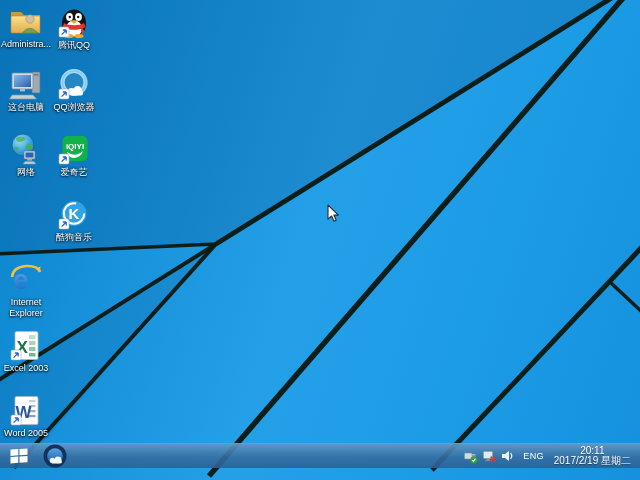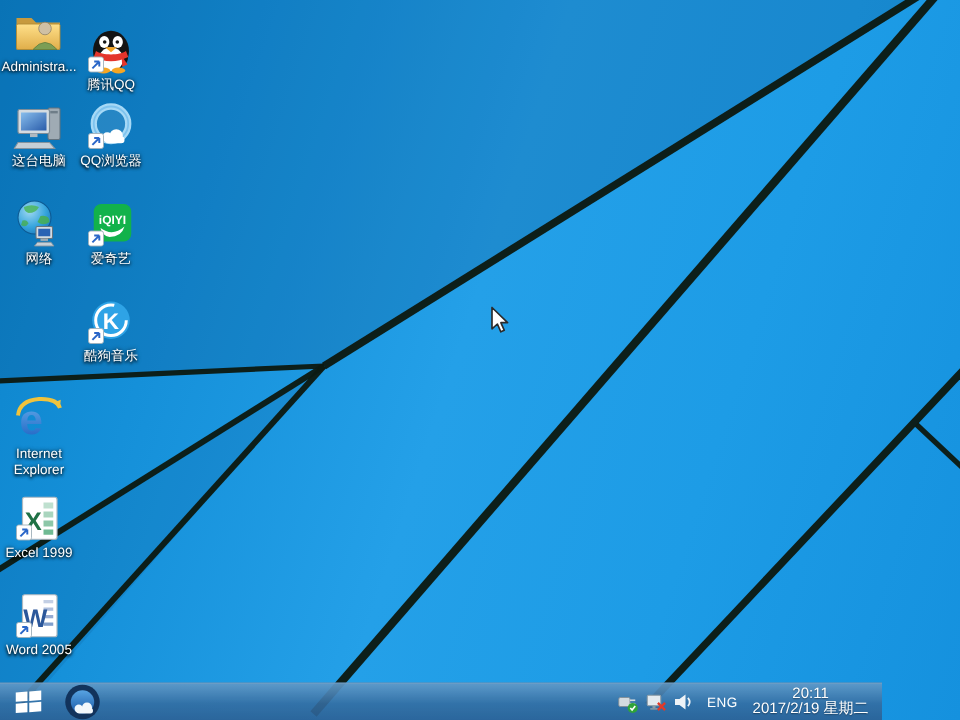--- a/index.html
+++ b/index.html
@@ -7,21 +7,21 @@
   #screen{position:relative;width:640px;height:480px;overflow:hidden;
     background:linear-gradient(108deg,#0b82c9 0%,#1590d9 22%,#24a0e8 48%,#1d9ce6 72%,#1591de 100%);}
   #wallpaper{position:absolute;left:0;top:0;}
   
   .dicon{position:absolute;width:50px;display:flex;flex-direction:column;align-items:center;cursor:default;justify-content:space-between;}
   .dicon svg.glyph{display:block;}
   .dlabel{margin-top:1px;font-size:9px;line-height:11px;color:#fff;text-align:center;
     text-shadow:0 1px 2px rgba(0,0,0,.95),0 0 3px rgba(0,0,0,.75);}
   .nowrap{white-space:nowrap;}
   
-  #taskbar{position:absolute;left:0;bottom:0;width:588px;height:25px;
+  #taskbar{position:absolute;left:0;bottom:12px;width:640px;height:25px;
     background:linear-gradient(rgba(96,152,198,.92),rgba(52,108,160,.88) 55%,rgba(44,96,148,.9));
     border-top:1px solid rgba(160,200,230,.55);box-sizing:border-box;
     display:flex;align-items:center;}
   .startbtn{width:38px;height:24px;display:flex;align-items:center;justify-content:center;}
   .taskicon{width:34px;height:24px;display:flex;align-items:center;justify-content:center;}
   #tray{margin-left:auto;display:flex;align-items:center;height:24px;padding-right:9px;color:#fff;}
   #tray svg{margin:0 2px;}
   .lang{font-size:9px;margin:0 5px 0 6px;letter-spacing:.3px;}
   .clock{font-size:10px;line-height:10px;text-align:center;margin-left:5px;
     text-shadow:0 1px 1px rgba(0,0,0,.4);}
@@ -123,40 +123,40 @@
       <rect x="20" y="7" width="6.5" height="4" fill="#bfe0cf"></rect>
       <rect x="20" y="13" width="6.5" height="4" fill="#a9d5be"></rect>
       <rect x="20" y="19" width="6.5" height="4" fill="#8cc7a8"></rect>
       <rect x="20" y="25" width="6.5" height="3.5" fill="#6fba93"></rect>
       <text x="7.5" y="25" font-family="Liberation Sans, sans-serif" font-size="17" font-weight="bold" fill="#1e7145">X</text>
       <g>
         <rect x="2" y="22" width="10" height="10" rx="1.5" fill="#ffffff" stroke="#9fb0ba" stroke-width="0.6"></rect>
         <path d="M4.6,29.6 L9.2,25 M9.2,25 L5.8,25 M9.2,25 L9.2,28.4" stroke="#2a66c8" stroke-width="1.3" fill="none"></path>
       </g>
     </svg>
-    <div class="dlabel">Excel 1999</div>
+    <div class="dlabel">Excel 2003</div>
   </div>
 
   <div class="dicon" style="left:1px;top:393px">
     <svg class="glyph" width="34" height="34" viewBox="0 0 34 34">
       <rect x="6" y="3.5" width="23" height="28" rx="1.5" fill="#ffffff" stroke="#aeb9c1" stroke-width="0.8"></rect>
       <rect x="20" y="7" width="6.5" height="2.2" fill="#c3cfe4"></rect>
       <rect x="20" y="12" width="6.5" height="2.2" fill="#aebfdd"></rect>
       <rect x="20" y="17" width="6.5" height="2.2" fill="#96abd2"></rect>
       <rect x="20" y="22" width="6.5" height="2.2" fill="#809fcc"></rect>
       <text x="6.5" y="25" font-family="Liberation Sans, sans-serif" font-size="17" font-weight="bold" fill="#2b579a">W</text>
       <g>
         <rect x="2" y="22" width="10" height="10" rx="1.5" fill="#ffffff" stroke="#9fb0ba" stroke-width="0.6"></rect>
         <path d="M4.6,29.6 L9.2,25 M9.2,25 L5.8,25 M9.2,25 L9.2,28.4" stroke="#2a66c8" stroke-width="1.3" fill="none"></path>
       </g>
     </svg>
     <div class="dlabel">Word 2005</div>
   </div>
 
-  <div class="dicon" style="left:49px;top:16px">
+  <div class="dicon" style="left:49px;top:5px">
     <svg class="glyph" width="34" height="34" viewBox="0 0 34 34">
       <ellipse cx="17" cy="18" rx="12" ry="13.5" fill="#141414"></ellipse>
       <ellipse cx="10" cy="19" rx="4" ry="8" fill="#141414" transform="rotate(14 10 19)"></ellipse>
       <ellipse cx="24" cy="19" rx="4" ry="8" fill="#141414" transform="rotate(-14 24 19)"></ellipse>
       <ellipse cx="17" cy="23.5" rx="8" ry="8" fill="#ffffff"></ellipse>
       <ellipse cx="12.5" cy="12" rx="3.4" ry="4" fill="#ffffff"></ellipse>
       <ellipse cx="21.5" cy="12" rx="3.4" ry="4" fill="#ffffff"></ellipse>
       <circle cx="12.8" cy="12" r="1.2" fill="#141414"></circle>
       <circle cx="21.2" cy="12" r="1.2" fill="#141414"></circle>
       <polygon points="13,15.5 21,15.5 17,18.8" fill="#f6a623"></polygon>

